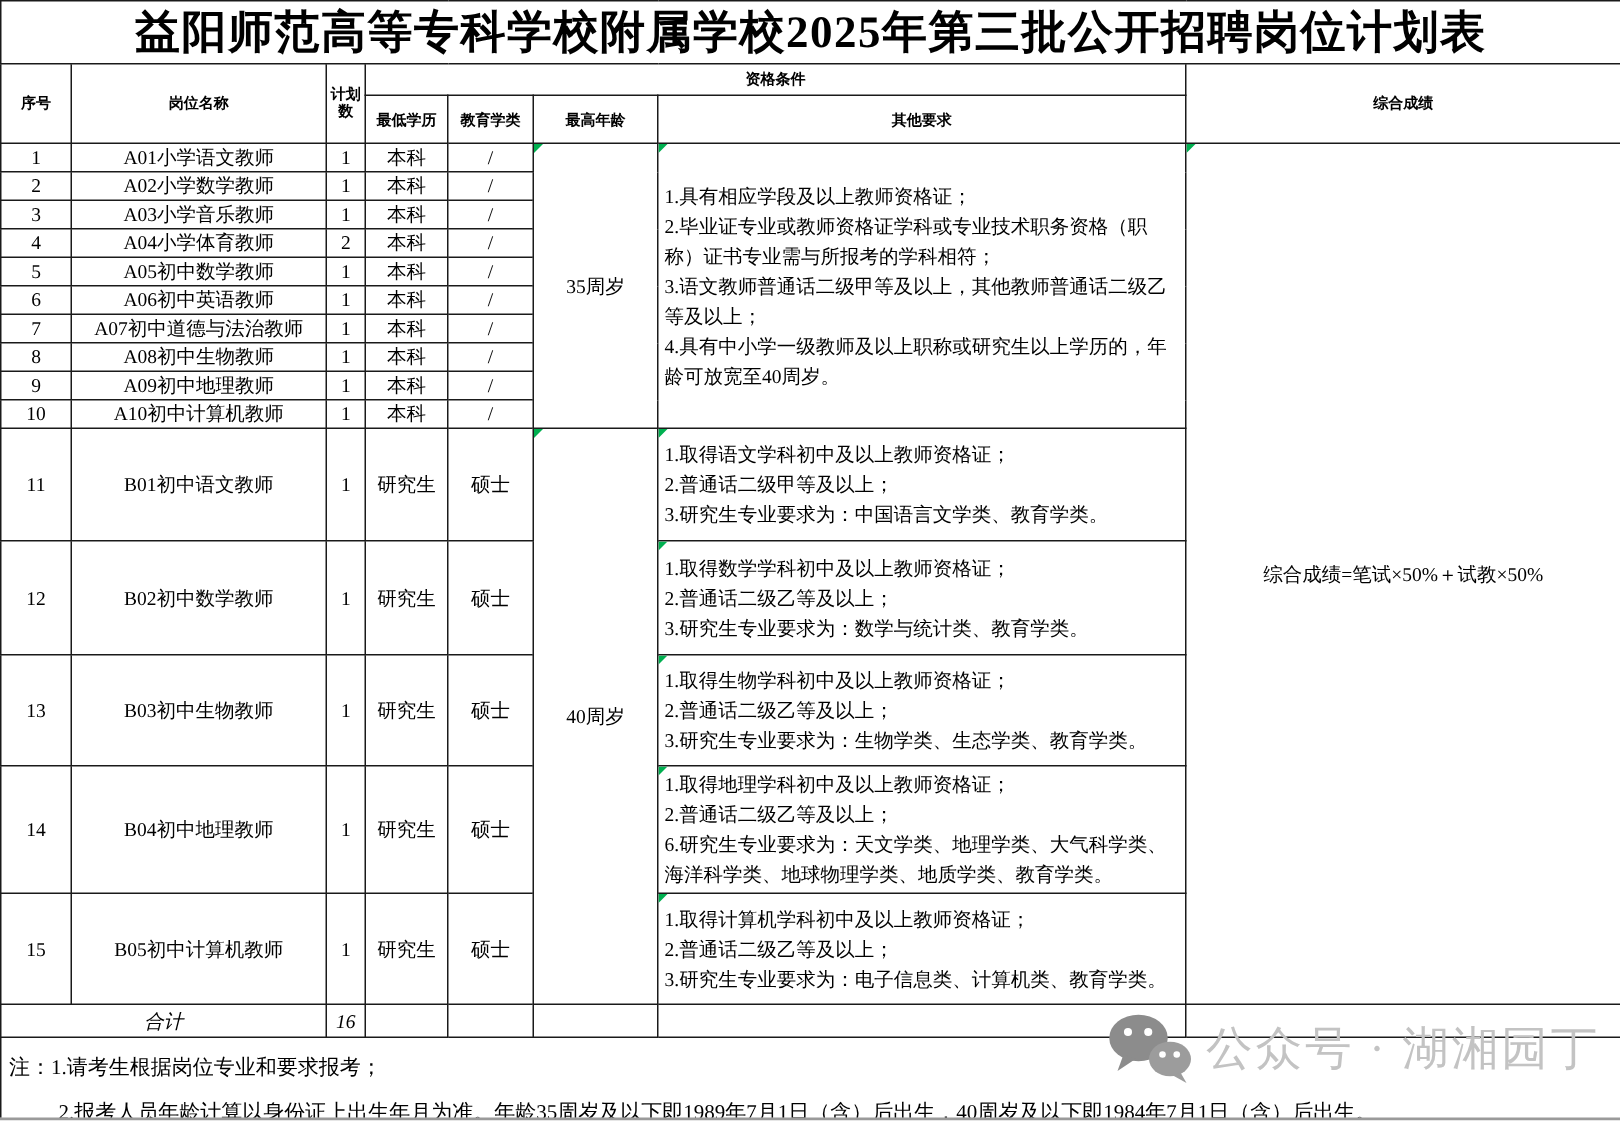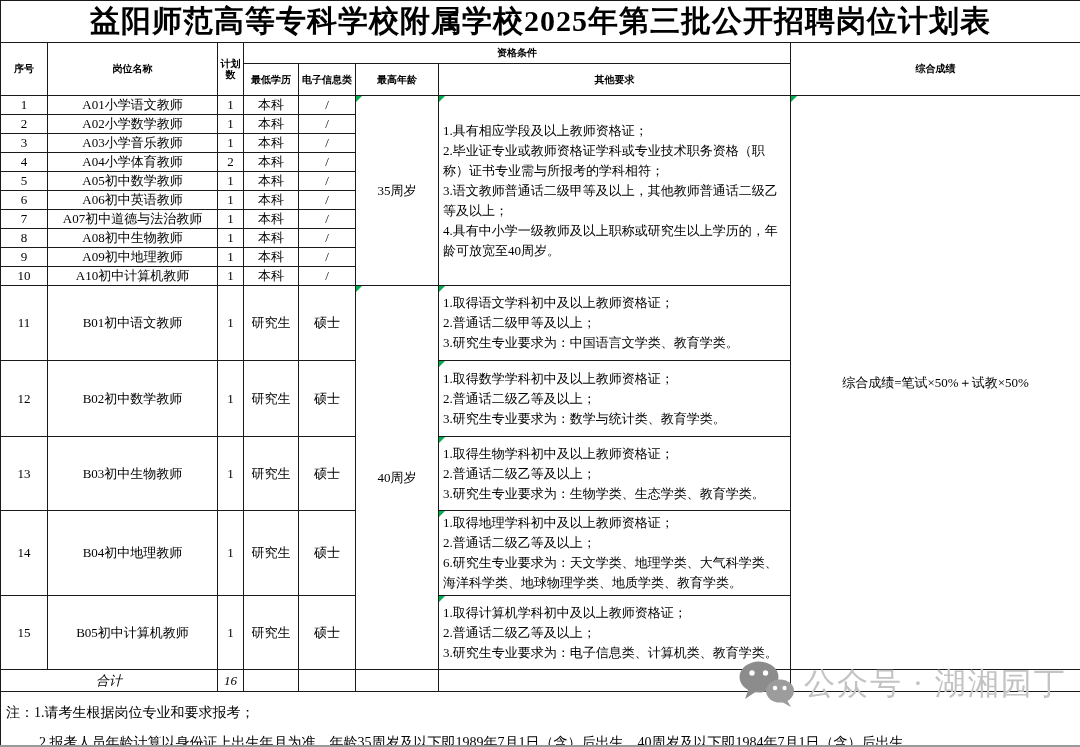--- a/index.html
+++ b/index.html
@@ -55,21 +55,21 @@
     font-size:14px;line-height:30px;
     padding:6px 0 0 5px;
   }
   .note2{margin-left:33px;}
   .flag{
     position:absolute;top:0;left:0;width:0;height:0;
     border-top:6px solid #00b050;
     border-right:6px solid transparent;
   }
   .watermark{
-    position:absolute;left:738px;top:660px;
+    position:absolute;left:738px;top:675px;
     display:flex;align-items:center;
     color:#c3c3c3;font-size:31px;letter-spacing:2px;
     white-space:nowrap;pointer-events:none;
   }
   .watermark svg{margin-right:8px;}
 </style>
 </head>
 <body>
 
 <div class="wrap">
@@ -92,21 +92,21 @@
 
   <tr class="r-h1">
     <th rowspan="2">序号</th>
     <th rowspan="2">岗位名称</th>
     <th rowspan="2" class="plancol">计划数</th>
     <th colspan="4">资格条件</th>
     <th rowspan="2">综合成绩</th>
   </tr>
   <tr class="r-h2">
     <th>最低学历</th>
-    <th>电子信息类</th>
+    <th>教育学类</th>
     <th>最高年龄</th>
     <th>其他要求</th>
   </tr>
 
   <tr class="ra">
     <td>1</td>
     <td>A01小学语文教师</td>
     <td>1</td>
     <td>本科</td>
     <td>/</td>

